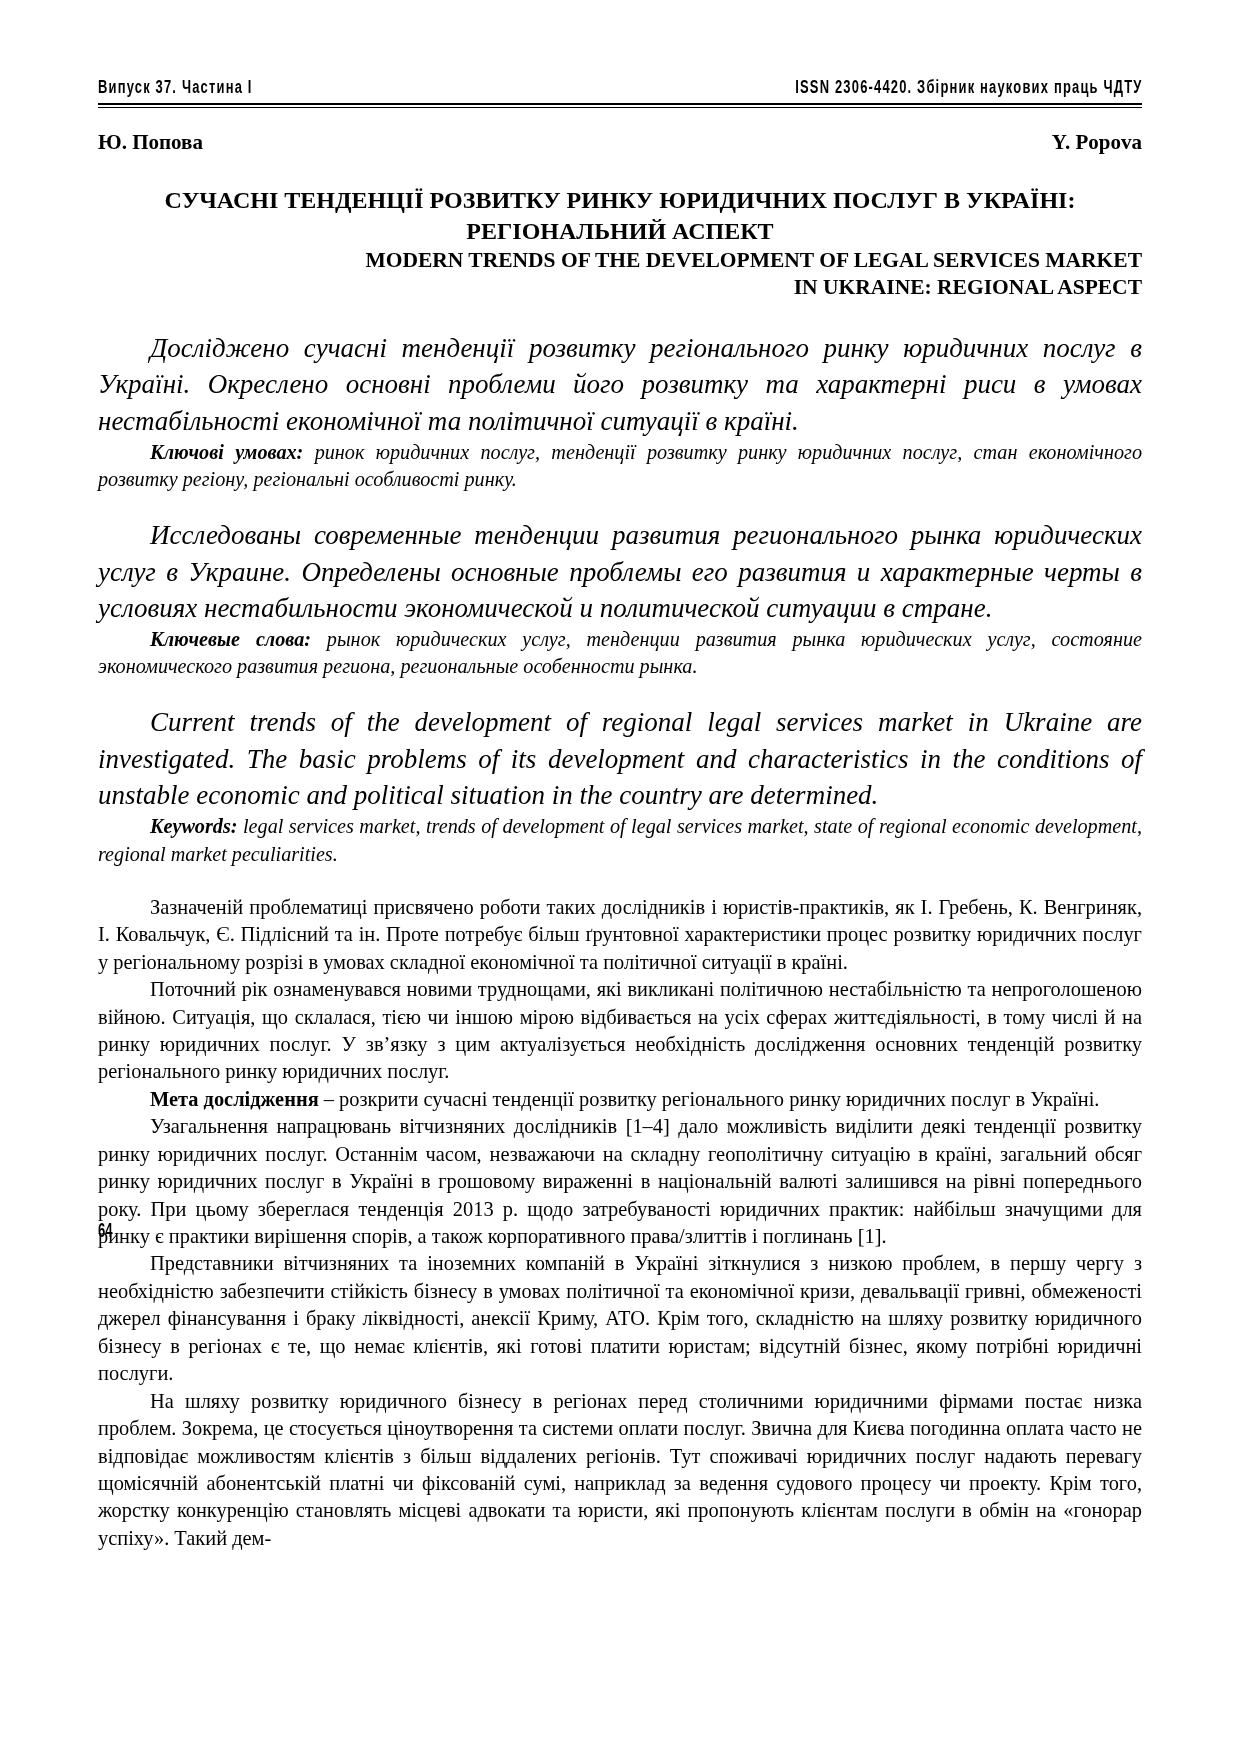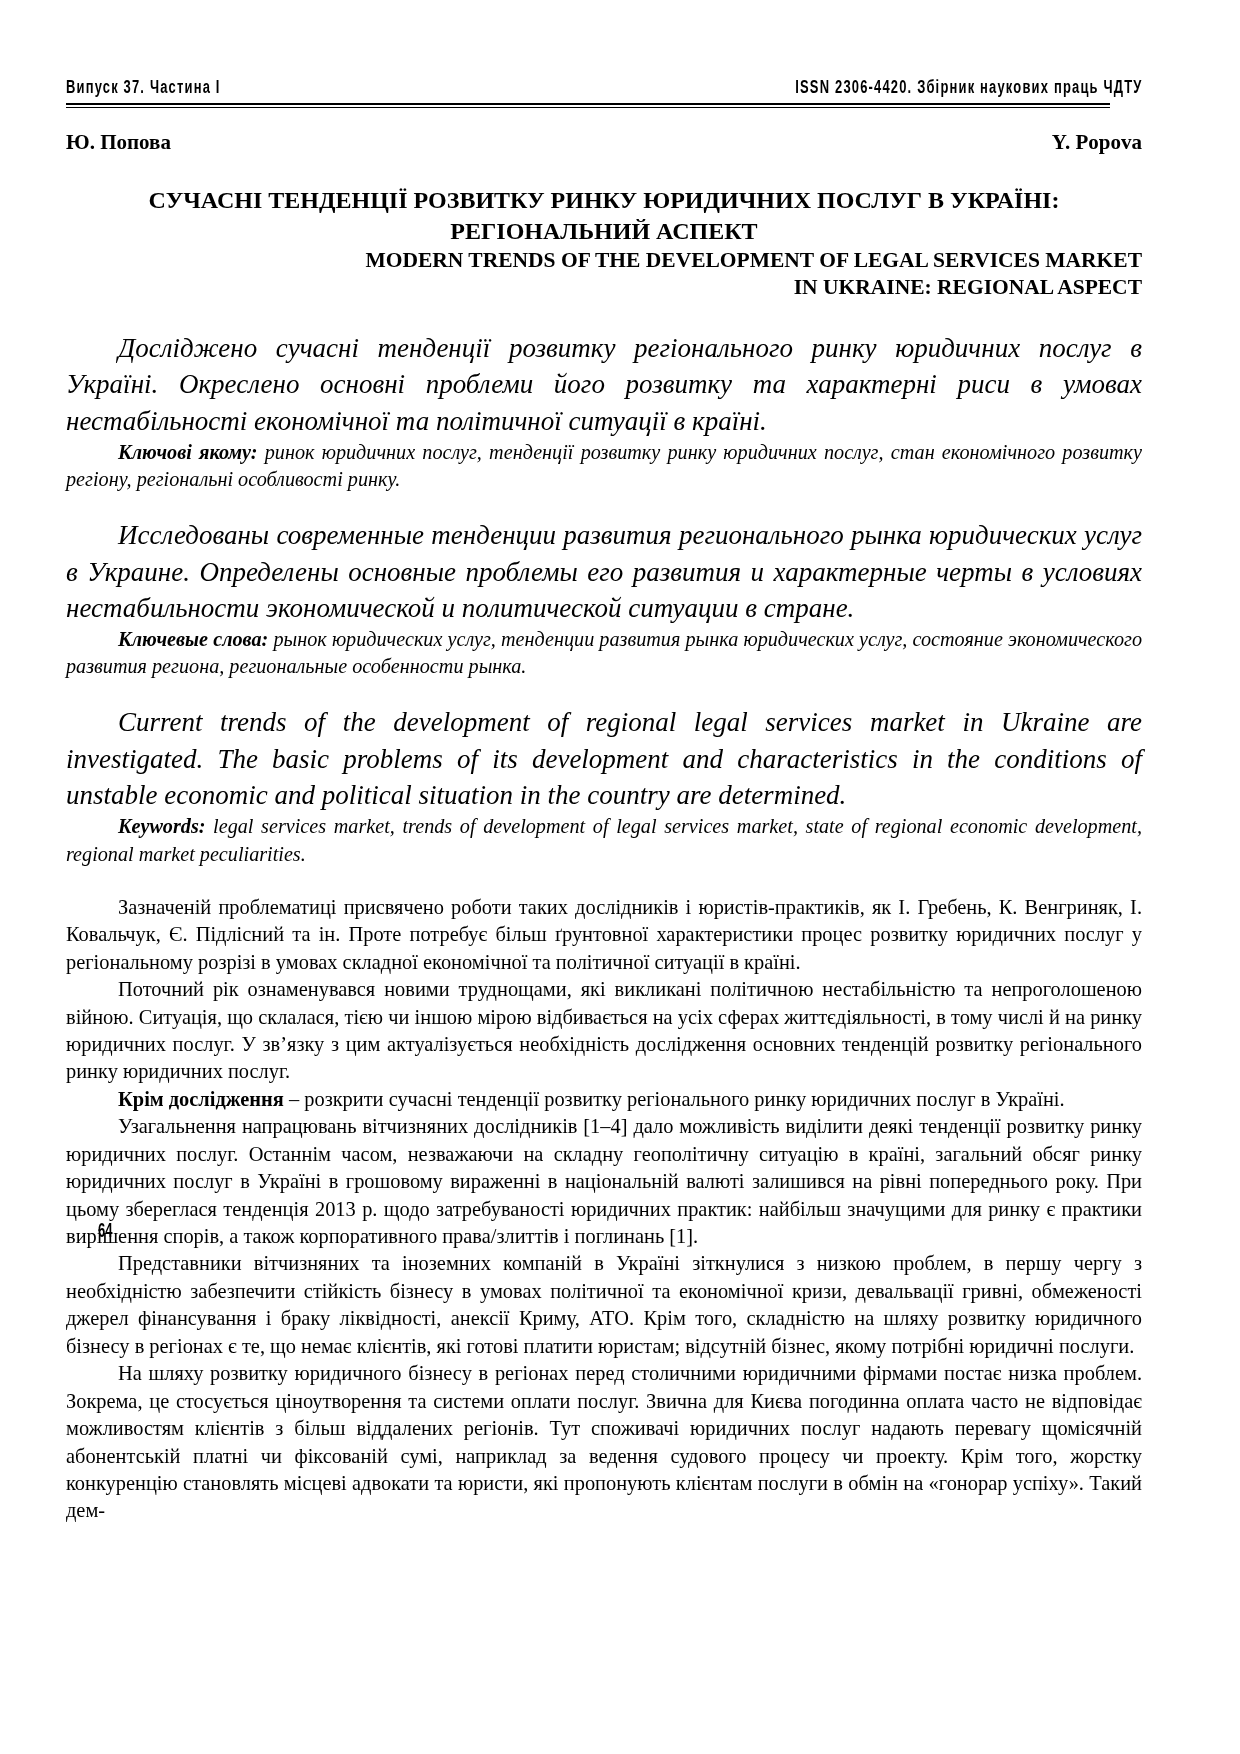--- a/index.html
+++ b/index.html
@@ -15,21 +15,21 @@
     color: #000000;
     -webkit-font-smoothing: antialiased;
   }
 
   .page {
     position: absolute;
     left: 0; top: 0;
     width: 1240px;
     height: 1314px;
     box-sizing: border-box;
-    padding: 78px 98px 0 66px;
+    padding: 78px 98px 0 98px;
   }
 
   
   .running-head {
     display: flex;
     justify-content: space-between;
     align-items: flex-end;
     font-family: "Liberation Sans", "DejaVu Sans", sans-serif;
     font-weight: bold;
     font-size: 17.5px;
@@ -166,36 +166,36 @@
     <span class="ttl-line">СУЧАСНІ ТЕНДЕНЦІЇ РОЗВИТКУ РИНКУ ЮРИДИЧНИХ ПОСЛУГ В УКРАЇНІ:</span>
     <span class="ttl-line">РЕГІОНАЛЬНИЙ АСПЕКТ</span>
   </div>
 
   <div class="title-en">
     <span class="ttl-line">MODERN TRENDS OF THE DEVELOPMENT OF LEGAL SERVICES MARKET</span>
     <span class="ttl-line">IN UKRAINE: REGIONAL ASPECT</span>
   </div>
 
   <p class="abstract first">Досліджено сучасні тенденції розвитку регіонального ринку юридичних послуг в Україні. Окреслено основні проблеми його розвитку та характерні риси в умовах нестабільності економічної та політичної ситуації в країні.</p>
-  <p class="keywords"><b>Ключові якому:</b><span> ринок юридичних послуг, тенденції розвитку ринку юридичних послуг, стан економічного розвитку регіону, регіональні особливості ринку.</span></p>
+  <p class="keywords"><b>Ключові умовах:</b><span> ринок юридичних послуг, тенденції розвитку ринку юридичних послуг, стан економічного розвитку регіону, регіональні особливості ринку.</span></p>
 
   <div class="abstract-gap"></div>
 
   <p class="abstract">Исследованы современные тенденции развития регионального рынка юридических услуг в Украине. Определены основные проблемы его развития и характерные черты в условиях нестабильности экономической и политической ситуации в стране.</p>
   <p class="keywords"><b>Ключевые слова:</b><span> рынок юридических услуг, тенденции развития рынка юридических услуг, состояние экономического развития региона, региональные особенности рынка.</span></p>
 
   <div class="abstract-gap"></div>
 
   <p class="abstract">Current trends of the development of regional legal services market in Ukraine are investigated. The basic problems of its development and characteristics in the conditions of unstable economic and political situation in the country are determined.</p>
   <p class="keywords"><b>Keywords:</b><span> legal services market, trends of development of legal services market, state of regional economic development, regional market peculiarities.</span></p>
 
   <div class="body-gap"></div>
 
   <p class="body-par">Зазначеній проблематиці присвячено роботи таких дослідників і юристів-практиків, як І. Гребень, К. Венгриняк, І. Ковальчук, Є. Підлісний та ін. Проте потребує більш ґрунтовної характеристики процес розвитку юридичних послуг у регіональному розрізі в умовах складної економічної та політичної ситуації в країні.</p>
   <p class="body-par">Поточний рік ознаменувався новими труднощами, які викликані політичною нестабільністю та непроголошеною війною. Ситуація, що склалася, тією чи іншою мірою відбивається на усіх сферах життєдіяльності, в тому числі й на ринку юридичних послуг. У зв’язку з цим актуалізується необхідність дослідження основних тенденцій розвитку регіонального ринку юридичних послуг.</p>
-  <p class="body-par"><b>Крім дослідження</b><span> – розкрити сучасні тенденції розвитку регіонального ринку юридичних послуг в Україні.</span></p>
+  <p class="body-par"><b>Мета дослідження</b><span> – розкрити сучасні тенденції розвитку регіонального ринку юридичних послуг в Україні.</span></p>
   <p class="body-par">Узагальнення напрацювань вітчизняних дослідників [1–4] дало можливість виділити деякі тенденції розвитку ринку юридичних послуг. Останнім часом, незважаючи на складну геополітичну ситуацію в країні, загальний обсяг ринку юридичних послуг в Україні в грошовому вираженні в національній валюті залишився на рівні попереднього року. При цьому збереглася тенденція 2013 р. щодо затребуваності юридичних практик: найбільш значущими для ринку є практики вирішення спорів, а також корпоративного права/злиттів і поглинань [1].</p>
   <p class="body-par">Представники вітчизняних та іноземних компаній в Україні зіткнулися з низкою проблем, в першу чергу з необхідністю забезпечити стійкість бізнесу в умовах політичної та економічної кризи, девальвації гривні, обмеженості джерел фінансування і браку ліквідності, анексії Криму, АТО. Крім того, складністю на шляху розвитку юридичного бізнесу в регіонах є те, що немає клієнтів, які готові платити юристам; відсутній бізнес, якому потрібні юридичні послуги.</p>
   <p class="body-par">На шляху розвитку юридичного бізнесу в регіонах перед столичними юридичними фірмами постає низка проблем. Зокрема, це стосується ціноутворення та системи оплати послуг. Звична для Києва погодинна оплата часто не відповідає можливостям клієнтів з більш віддалених регіонів. Тут споживачі юридичних послуг надають перевагу щомісячній абонентській платні чи фіксованій сумі, наприклад за ведення судового процесу чи проекту. Крім того, жорстку конкуренцію становлять місцеві адвокати та юристи, які пропонують клієнтам послуги в обмін на «гонорар успіху». Такий дем-</p>
 
   <div class="folio">64</div>
 
 </div>
 
 </body></html>

